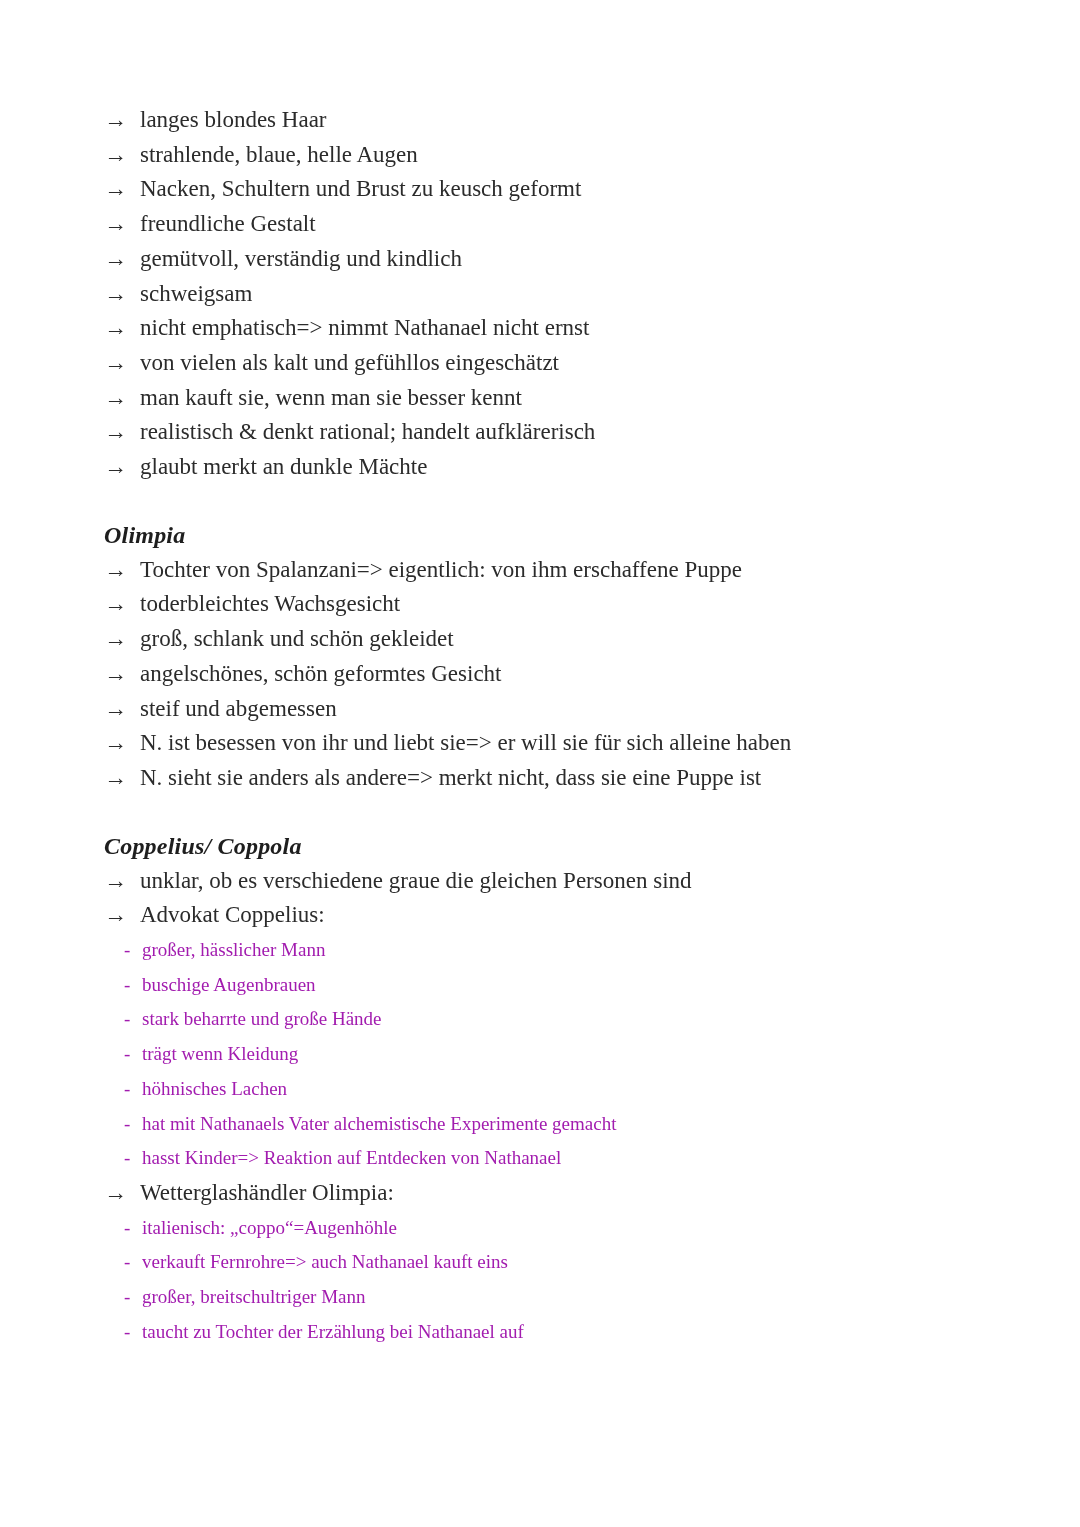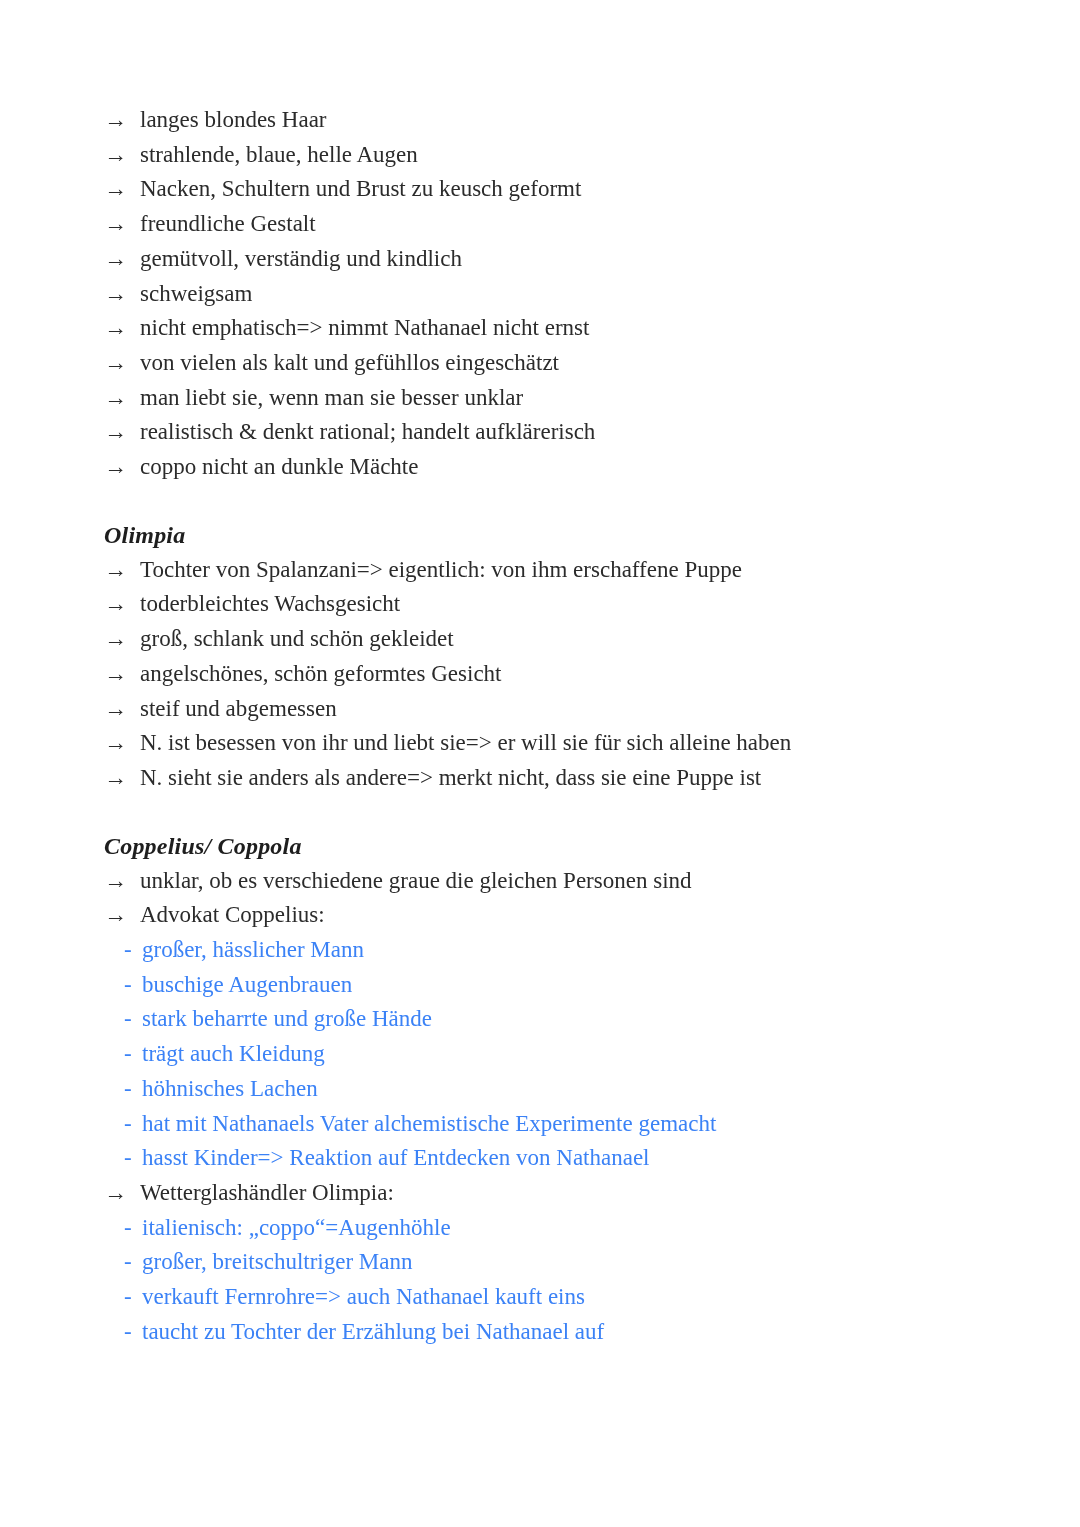--- a/index.html
+++ b/index.html
@@ -33,23 +33,23 @@
     line-height: 34.7px;
     color: #2b2b2b;
     white-space: nowrap;
   }
   .arrow {
     display: inline-block;
     width: 36px;
     color: #2b2b2b;
   }
   .subitem {
-    font-size: 23px;
+    font-size: 19px;
     line-height: 34.7px;
-    color: #3b82f6;
+    color: #a21caf;
     padding-left: 20px;
     white-space: nowrap;
   }
   .dash {
     display: inline-block;
     width: 18px;
   }
 </style>
 </head>
 <body>
@@ -58,45 +58,45 @@
   <div id="content">
       <div class="section">
         <div class="item"><span class="arrow">→</span><span>langes blondes Haar</span></div>
         <div class="item"><span class="arrow">→</span><span>strahlende, blaue, helle Augen</span></div>
         <div class="item"><span class="arrow">→</span><span>Nacken, Schultern und Brust zu keusch geformt</span></div>
         <div class="item"><span class="arrow">→</span><span>freundliche Gestalt</span></div>
         <div class="item"><span class="arrow">→</span><span>gemütvoll, verständig und kindlich</span></div>
         <div class="item"><span class="arrow">→</span><span>schweigsam</span></div>
         <div class="item"><span class="arrow">→</span><span>nicht emphatisch=&gt; nimmt Nathanael nicht ernst</span></div>
         <div class="item"><span class="arrow">→</span><span>von vielen als kalt und gefühllos eingeschätzt</span></div>
-        <div class="item"><span class="arrow">→</span><span>man liebt sie, wenn man sie besser unklar</span></div>
+        <div class="item"><span class="arrow">→</span><span>man kauft sie, wenn man sie besser kennt</span></div>
         <div class="item"><span class="arrow">→</span><span>realistisch &amp; denkt rational; handelt aufklärerisch</span></div>
-        <div class="item"><span class="arrow">→</span><span>coppo nicht an dunkle Mächte</span></div>
+        <div class="item"><span class="arrow">→</span><span>glaubt merkt an dunkle Mächte</span></div>
       </div>
       <div class="section">
         <div class="section-heading">Olimpia</div>
         <div class="item"><span class="arrow">→</span><span>Tochter von Spalanzani=&gt; eigentlich: von ihm erschaffene Puppe</span></div>
         <div class="item"><span class="arrow">→</span><span>toderbleichtes Wachsgesicht</span></div>
         <div class="item"><span class="arrow">→</span><span>groß, schlank und schön gekleidet</span></div>
         <div class="item"><span class="arrow">→</span><span>angelschönes, schön geformtes Gesicht</span></div>
         <div class="item"><span class="arrow">→</span><span>steif und abgemessen</span></div>
         <div class="item"><span class="arrow">→</span><span>N. ist besessen von ihr und liebt sie=&gt; er will sie für sich alleine haben</span></div>
         <div class="item"><span class="arrow">→</span><span>N. sieht sie anders als andere=&gt; merkt nicht, dass sie eine Puppe ist</span></div>
       </div>
       <div class="section">
         <div class="section-heading">Coppelius/ Coppola</div>
         <div class="item"><span class="arrow">→</span><span>unklar, ob es verschiedene graue die gleichen Personen sind</span></div>
         <div class="item"><span class="arrow">→</span><span>Advokat Coppelius:</span></div>
         <div class="subitem"><span class="dash">-</span><span>großer, hässlicher Mann</span></div>
         <div class="subitem"><span class="dash">-</span><span>buschige Augenbrauen</span></div>
         <div class="subitem"><span class="dash">-</span><span>stark beharrte und große Hände</span></div>
-        <div class="subitem"><span class="dash">-</span><span>trägt auch Kleidung</span></div>
+        <div class="subitem"><span class="dash">-</span><span>trägt wenn Kleidung</span></div>
         <div class="subitem"><span class="dash">-</span><span>höhnisches Lachen</span></div>
         <div class="subitem"><span class="dash">-</span><span>hat mit Nathanaels Vater alchemistische Experimente gemacht</span></div>
         <div class="subitem"><span class="dash">-</span><span>hasst Kinder=&gt; Reaktion auf Entdecken von Nathanael</span></div>
         <div class="item"><span class="arrow">→</span><span>Wetterglashändler Olimpia:</span></div>
         <div class="subitem"><span class="dash">-</span><span>italienisch: „coppo“=Augenhöhle</span></div>
+        <div class="subitem"><span class="dash">-</span><span>verkauft Fernrohre=&gt; auch Nathanael kauft eins</span></div>
         <div class="subitem"><span class="dash">-</span><span>großer, breitschultriger Mann</span></div>
-        <div class="subitem"><span class="dash">-</span><span>verkauft Fernrohre=&gt; auch Nathanael kauft eins</span></div>
         <div class="subitem"><span class="dash">-</span><span>taucht zu Tochter der Erzählung bei Nathanael auf</span></div>
       </div>
     </div>
 </div>
 
 </body></html>

